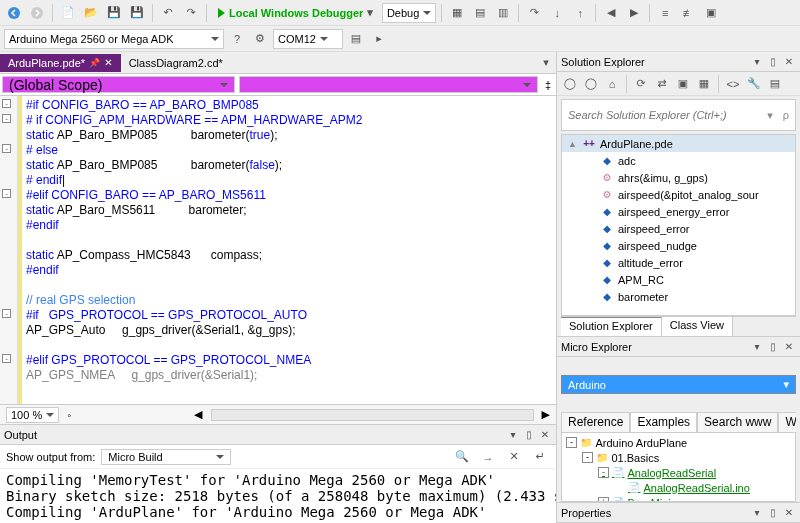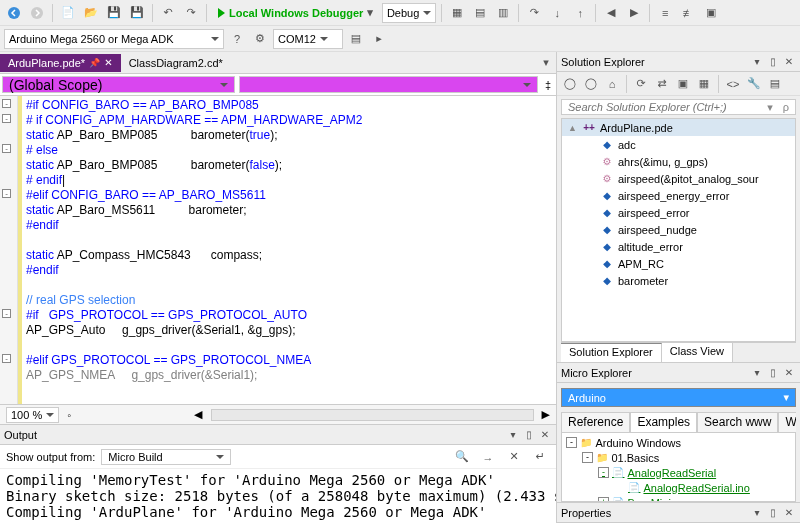--- a/index.html
+++ b/index.html
@@ -35,35 +35,35 @@
 .pane-header { display: flex; align-items: center; justify-content: space-between; height: 20px; padding: 0 4px; background: #eee; border-bottom: 1px solid #ccc; }
 .pane-title { font-size: 11px; }
 .pane-ctrls { display: flex; gap: 2px; }
 .pane-ctrls span { width: 14px; text-align: center; font-size: 10px; color: #555; }
 .output-toolbar { display: flex; align-items: center; height: 24px; padding: 0 6px; gap: 6px; border-bottom: 1px solid #eee; }
 .output-drop { border: 1px solid #ccc; padding: 1px 6px; background: #fff; min-width: 130px; display: flex; justify-content: space-between; align-items: center; }
 .output-body { font-family: Consolas, monospace; font-size: 14px; padding: 3px 6px; white-space: pre; overflow: hidden; background: #fff; }
 .right-pane { width: 243px; display: flex; flex-direction: column; background: #eee; }
 .se-toolbar { display: flex; align-items: center; height: 24px; padding: 0 4px; gap: 3px; border-bottom: 1px solid #ddd; }
 .se-tb-btn { width: 18px; height: 18px; display: flex; align-items: center; justify-content: center; font-size: 11px; color: #555; }
-.se-search { display: flex; align-items: center; margin: 3px 4px; border: 1px solid #ccc; background: #fff; height: 16px; }
+.se-search { display: flex; align-items: center; margin: 3px 4px; border: 1px solid #ccc; background: #fff; height: 32px; }
 .se-search input { flex: 1; border: none; outline: none; padding: 0 6px; font-size: 11px; color: #888; font-style: italic; }
 .se-tree { flex: 1; overflow: auto; background: #fff; margin: 0 4px; border: 1px solid #ccc; font-size: 11px; }
 .tree-row { display: flex; align-items: center; height: 17px; padding-left: 6px; gap: 4px; }
 .tree-row.sel { background: #d8e6f2; }
 .tree-icon { width: 14px; height: 14px; display: flex; align-items: center; justify-content: center; font-size: 10px; }
 .tree-icon.cpp { color: #68217a; font-weight: bold; }
 .tree-icon.field { color: #1e5fb3; }
 .tree-icon.method { color: #c27ba0; }
 .tree-toggle { width: 10px; color: #888; font-size: 9px; }
 .se-tabs { display: flex; height: 20px; border-top: 1px solid #ccc; margin: 0 4px; }
 .se-tab { padding: 2px 8px; font-size: 11px; border-right: 1px solid #ccc; background: #fff; }
 .se-tab.active { background: #fff; border-top: 1px solid #888; }
 .me-pane { border-top: 1px solid #ccc; display: flex; flex-direction: column; }
-.me-drop { margin: 5px 4px; border: 1px solid #888; background: #3399ff; color: #fff; padding: 2px 6px; display: flex; justify-content: space-between; align-items: center; }
+.me-drop { margin: 18px 4px; border: 1px solid #888; background: #3399ff; color: #fff; padding: 2px 6px; display: flex; justify-content: space-between; align-items: center; }
 .me-tabs { display: flex; margin: 0 4px; height: 20px; font-size: 12px; overflow: hidden; }
 .me-tab { padding: 2px 6px; border: 1px solid #ccc; border-bottom: none; background: #f5f5f5; white-space: nowrap; }
 .me-tab.active { background: #fff; }
 .me-tree { background: #fff; margin: 0 4px; border: 1px solid #ccc; font-size: 11px; padding: 2px 0; height: 70px; overflow: hidden; }
 .me-row { display: flex; align-items: center; height: 15px; gap: 3px; }
 .me-row .tog { width: 11px; height: 11px; border: 1px solid #888; text-align: center; line-height: 9px; font-size: 9px; margin-left: 2px; }
 .me-row.link { color: #008000; text-decoration: underline; }
 .props-pane { border-top: 1px solid #ccc; }
 .chev { width: 0; height: 0; border-left: 4px solid transparent; border-right: 4px solid transparent; border-top: 4px solid #555; display: inline-block; }
 svg { display: block; }
@@ -315,21 +315,21 @@
           <div class="me-tab">Reference</div>
           <div class="me-tab active">Examples</div>
           <div class="me-tab">Search www</div>
           <div class="me-tab">Wl</div>
           <div><span style="padding:2px">◀</span><span style="padding:2px">▶</span></div>
         </div>
       <div class="me-tree" id="me-tree">
           <div class="me-row" style="padding-left: 2px;">
             <span class="tog">-</span>
             <span style="font-size: 10px;">📁</span>
-            <span> Arduino Windows</span>
+            <span> Arduino ArduPlane</span>
           </div>
           <div class="me-row" style="padding-left: 18px;">
             <span class="tog">-</span>
             <span style="font-size: 10px;">📁</span>
             <span> 01.Basics</span>
           </div>
           <div class="me-row link" style="padding-left: 34px;">
             <span class="tog">-</span>
             <span style="font-size: 10px;">📄</span>
             <span> AnalogReadSerial</span>

